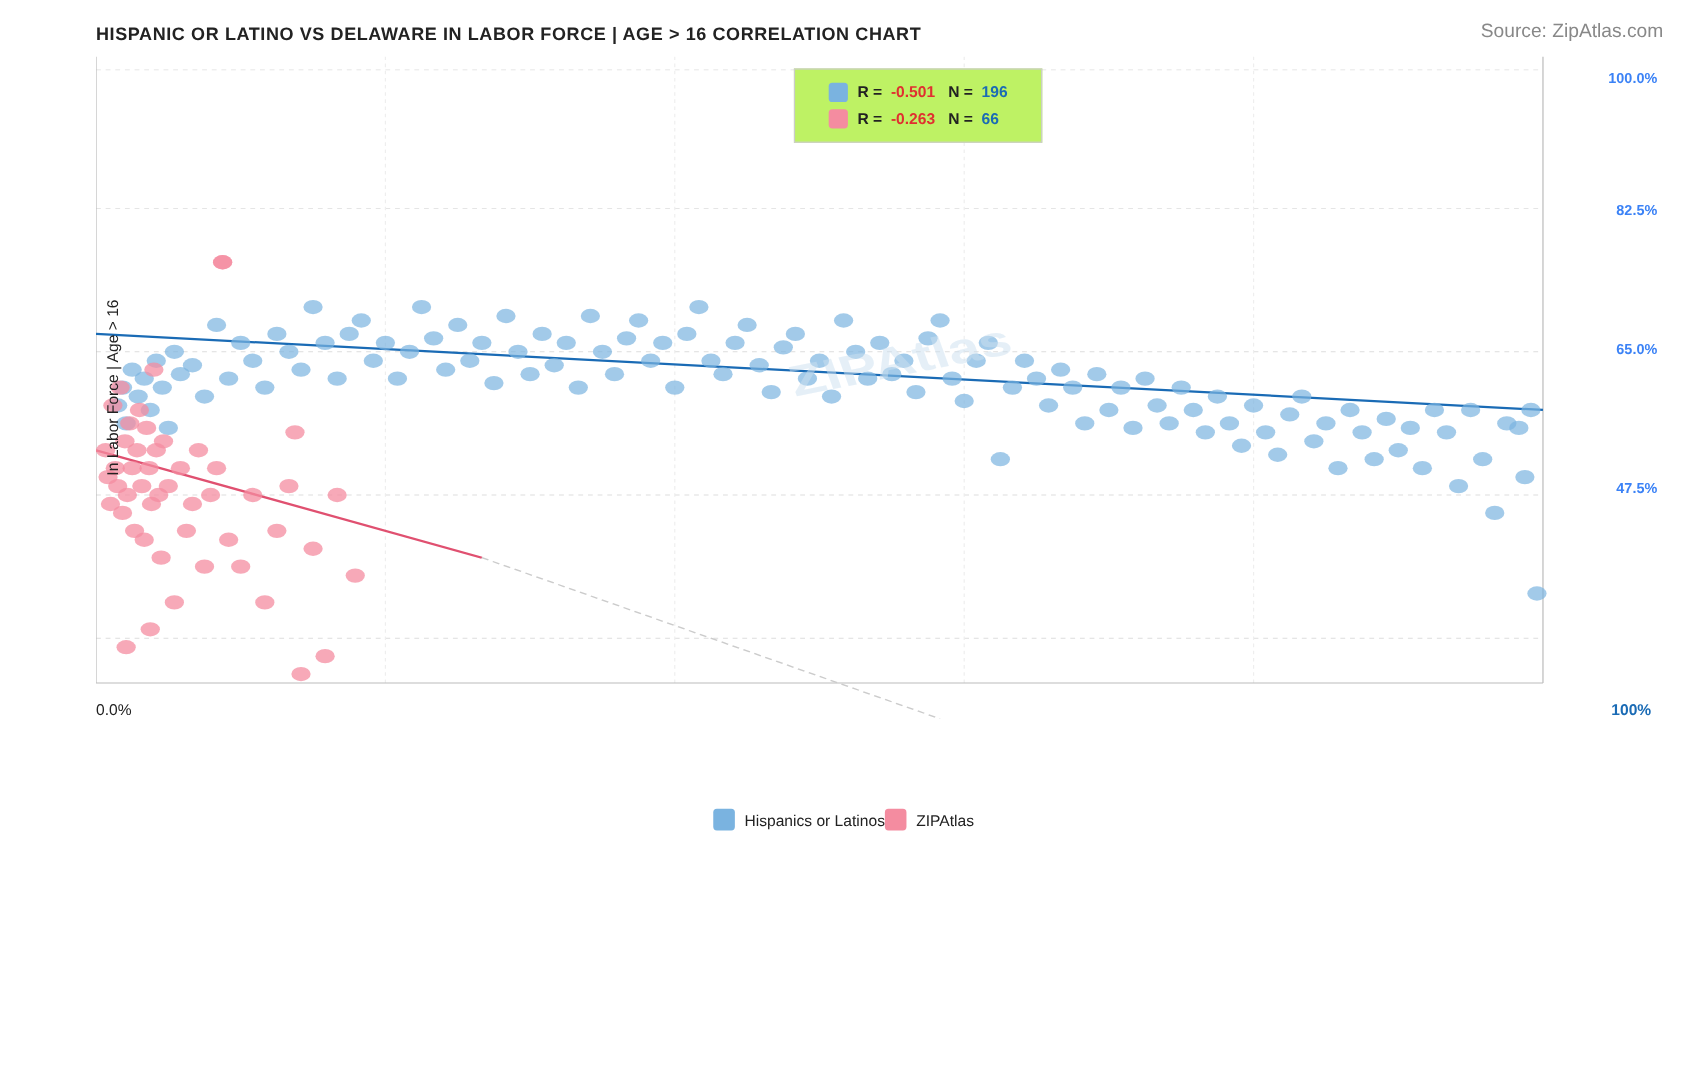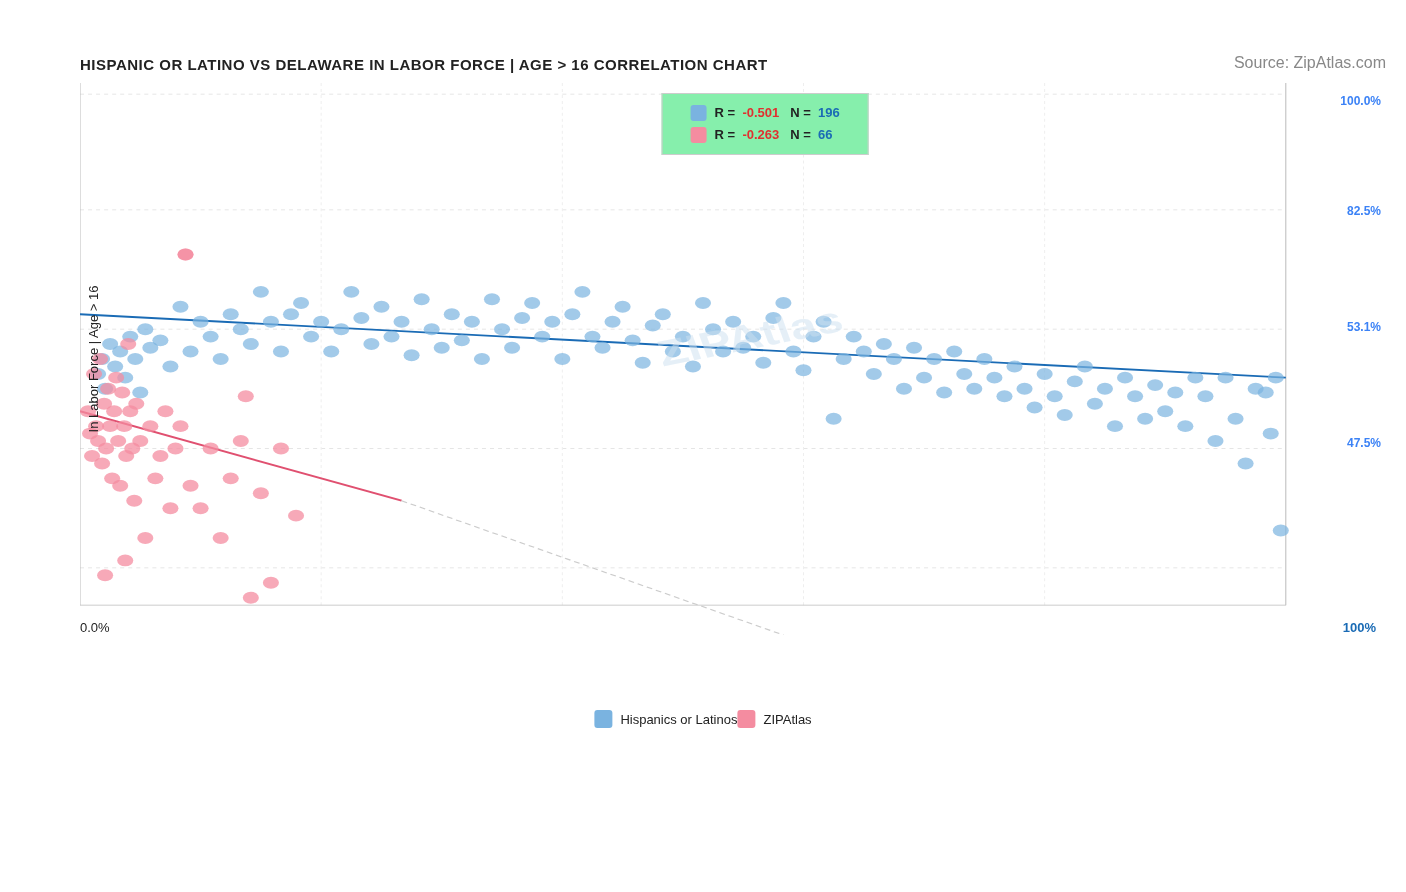--- a/index.html
+++ b/index.html
@@ -8,21 +8,20 @@
       height: 892px;
       background: #fff;
       font-family: Arial, sans-serif;
       overflow: hidden;
     }
     .chart-container {
       position: relative;
       width: 1406px;
       height: 702px;
       padding: 20px 80px 80px 80px;
-      margin-top: 36px;
     }
     .chart-title {
       font-size: 15px;
       font-weight: bold;
       letter-spacing: 0.5px;
       color: #222;
       margin-bottom: 10px;
       text-transform: uppercase;
     }
     .source-label {
@@ -40,21 +39,21 @@
     svg.main-chart {
       width: 100%;
       height: 100%;
     }
     .legend-box {
       position: absolute;
       top: 10px;
       left: 50%;
       transform: translateX(-20%);
       border: 1px solid #ccc;
-      background: #86efac;
+      background: #bef264;
       padding: 8px 28px;
       font-size: 13px;
       line-height: 1.7;
     }
     .legend-row {
       display: flex;
       align-items: center;
       gap: 8px;
     }
     .legend-swatch {
@@ -108,21 +107,21 @@
   <div class="chart-title">HISPANIC OR LATINO VS DELAWARE IN LABOR FORCE | AGE &gt; 16 CORRELATION CHART</div>
   <div class="source-label">Source: ZipAtlas.com</div>
 
   <div class="chart-area">
     
     <div class="y-axis-label">In Labor Force | Age &gt; 16</div>
 
     
     <div class="y-tick-label" style="top: 2%;">100.0%</div>
     <div class="y-tick-label" style="top: 22%; text-align: center;">82.5%</div>
-    <div class="y-tick-label" style="top: 43%;">53.1%</div>
+    <div class="y-tick-label" style="top: 43%;">65.0%</div>
     <div class="y-tick-label" style="top: 64%;">47.5%</div>
 
     <svg class="main-chart" viewBox="0 0 1240 740" preserveAspectRatio="none">
 
       <line x1="0" y1="15" x2="1200" y2="15" stroke="#ddd" stroke-dasharray="4,4" stroke-width="1"></line>
       <line x1="0" y1="170" x2="1200" y2="170" stroke="#ddd" stroke-dasharray="4,4" stroke-width="1"></line>
       <line x1="0" y1="330" x2="1200" y2="330" stroke="#ddd" stroke-dasharray="4,4" stroke-width="1"></line>
       <line x1="0" y1="490" x2="1200" y2="490" stroke="#ddd" stroke-dasharray="4,4" stroke-width="1"></line>
       <line x1="0" y1="650" x2="1200" y2="650" stroke="#ddd" stroke-dasharray="4,4" stroke-width="1"></line>
 

